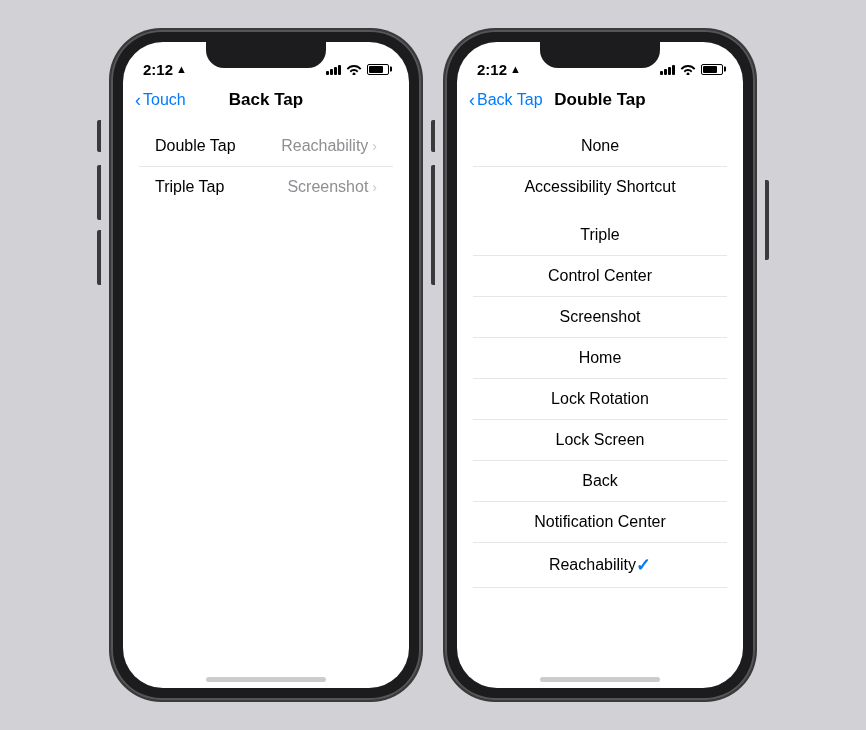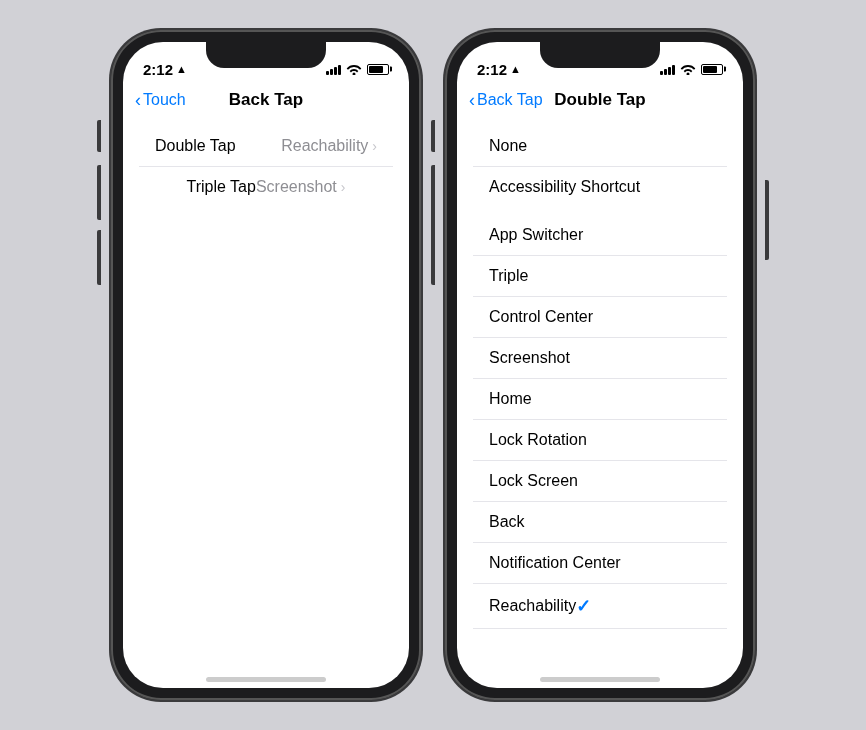--- a/index.html
+++ b/index.html
@@ -200,21 +200,20 @@
       display: flex;
       align-items: center;
       justify-content: space-between;
       padding: 11px 16px;
       border-bottom: 0.5px solid #e5e5ea;
       position: relative;
     }
 
     .settings-row:last-child {
       border-bottom: none;
-      justify-content: center;
     }
 
     .row-label {
       font-size: 16px;
       color: #000;
     }
 
     .row-right {
       display: flex;
       align-items: center;
@@ -259,21 +258,21 @@
     .list-group {
       background: #fff;
       margin: 0 16px 8px;
       border-radius: 10px;
       overflow: hidden;
     }
 
     .list-row {
       display: flex;
       align-items: center;
-      justify-content: flex-start;
+      justify-content: center;
       padding: 11px 16px;
       border-bottom: 0.5px solid #e5e5ea;
       font-size: 16px;
       color: #000;
     }
 
     .list-row:last-child {
       border-bottom: none;
     }
 
@@ -400,23 +399,20 @@
             <span>None</span>
           </div>
           <div class="list-row">
             <span>Accessibility Shortcut</span>
           </div>
         </div>
 
 
         <div class="list-group">
           <div class="list-row">
-            <span>App Switcher</span>
-          </div>
-          <div class="list-row">
             <span>Triple</span>
           </div>
           <div class="list-row">
             <span>Control Center</span>
           </div>
           <div class="list-row">
             <span>Screenshot</span>
           </div>
           <div class="list-row">
             <span>Home</span>

